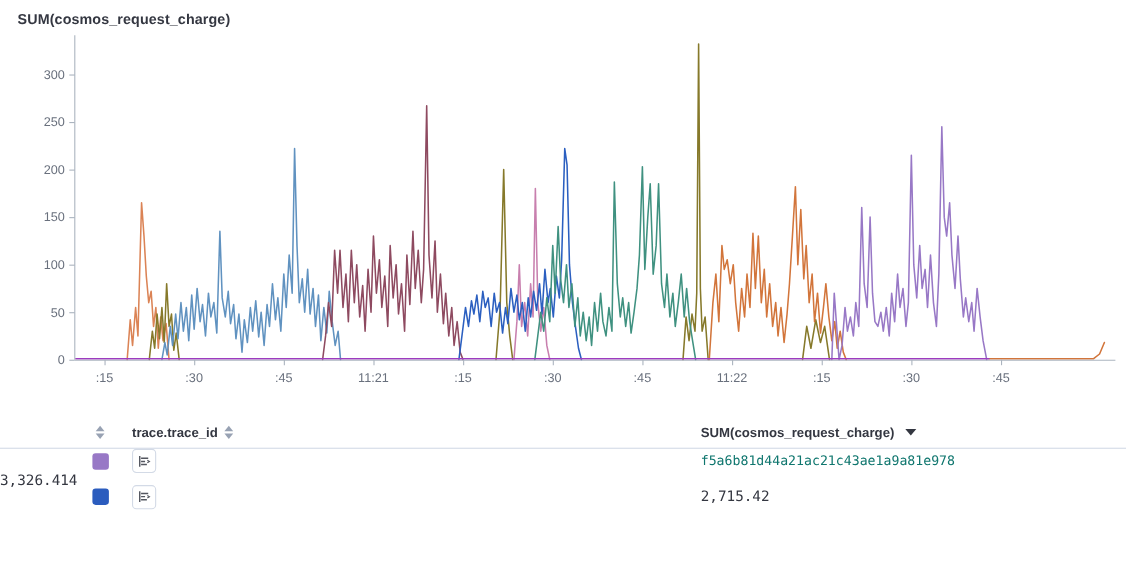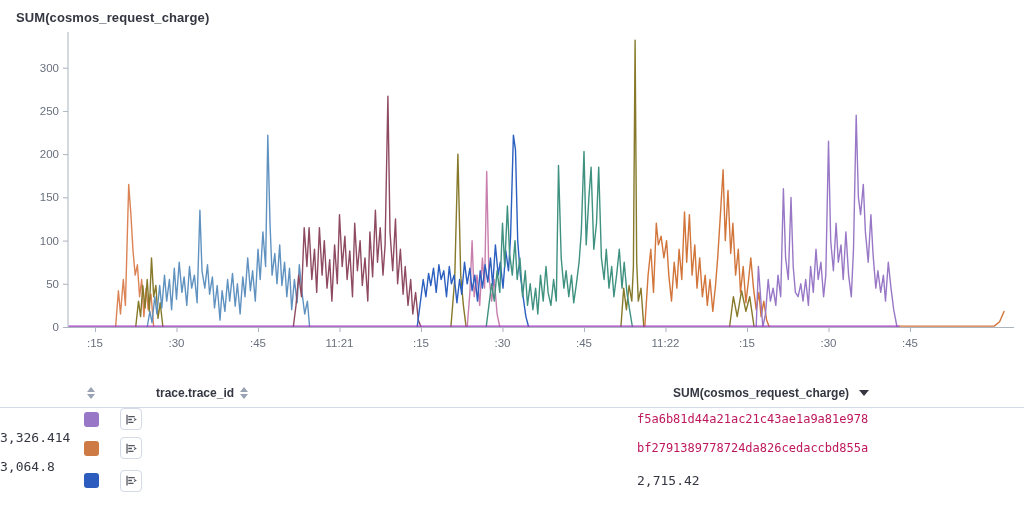--- a/index.html
+++ b/index.html
@@ -22,33 +22,33 @@
     align-items:center;height:29px;border-bottom:1px solid #d3dae6;
   }
   .t-row{
     display:grid;grid-template-columns:26px 36px 58px 517px 1fr;
     align-items:center;height:29px;
   }
   .t-row.striped .stripe-bg{background:#f5f7fa;}
   .t-row{position:relative;}
   .stripe-bg{position:absolute;left:13px;right:10px;top:1px;bottom:1px;border-radius:2px;z-index:0;}
   .t-row>*{position:relative;z-index:1;}
-  .col-label{font-size:12px;font-weight:700;color:#343741;display:flex;align-items:center;gap:6px;margin-left:36px;}
+  .col-label{font-size:12px;font-weight:700;color:#343741;display:flex;align-items:center;gap:6px;}
   .sort-pair{display:inline-flex;flex-direction:column;gap:2px;align-items:center;cursor:pointer;}
   .tri{width:0;height:0;border-left:4px solid transparent;border-right:4px solid transparent;}
   .tri.up{border-bottom:5px solid #98a2b3;}
   .tri.down{border-top:5px solid #98a2b3;}
   .tri.desc{border-top:6px solid #343741;border-left-width:5px;border-right-width:5px;margin-left:4px;}
   .swatch{width:15px;height:15px;border-radius:3px;justify-self:center;}
   .action-btn{
     width:22px;height:22px;border:1px solid #d3dae6;border-radius:4px;background:#fff;
     display:flex;align-items:center;justify-content:center;cursor:pointer;padding:0;
   }
   .trace-link{
-    font-family:"DejaVu Sans Mono",monospace;font-size:12px;color:#be185d;
+    font-family:"DejaVu Sans Mono",monospace;font-size:12px;color:#0f766e;
     text-decoration:none;cursor:pointer;
   }
   .cell-value{font-family:"DejaVu Sans Mono",monospace;font-size:13px;color:#343741;}
   .sum-col{display:flex;align-items:center;}
   .leading-sort{justify-self:center;}
 </style>
 </head>
 <body>
 
 <div class="chart-title">SUM(cosmos_request_charge)</div>
@@ -137,34 +137,20 @@
       <svg width="13" height="13" viewBox="0 0 16 16" fill="none" stroke="#53565f" stroke-width="1.6">
           <path d="M2.5 2v12"></path>
           <path d="M4 4.5h8M4 8h4.5M4 11.5h6.5"></path>
           <path d="M11 6.6l2.3 1.4L11 9.4" stroke-width="1.3"></path>
         </svg>
     </button>
     <a class="trace-link">f5a6b81d44a21ac21c43ae1a9a81e978</a>
     <span class="cell-value">3,326.414</span>
   </div>
 
-  <div class="t-row">
-    <div class="stripe-bg"></div>
-      <div></div>
-    <span class="swatch" style="background: rgb(205, 122, 68);"></span>
-    <button class="action-btn">
-      <svg width="13" height="13" viewBox="0 0 16 16" fill="none" stroke="#53565f" stroke-width="1.6">
-          <path d="M2.5 2v12"></path>
-          <path d="M4 4.5h8M4 8h4.5M4 11.5h6.5"></path>
-          <path d="M11 6.6l2.3 1.4L11 9.4" stroke-width="1.3"></path>
-        </svg>
-    </button>
-    <a class="trace-link">bf2791389778724da826cedaccbd855a</a>
-    <span class="cell-value">3,064.8</span>
-  </div>
 
   <div class="t-row striped">
     <div class="stripe-bg"></div>
       <div></div>
     <span class="swatch" style="background: rgb(43, 92, 190);"></span>
     <button class="action-btn">
       <svg width="13" height="13" viewBox="0 0 16 16" fill="none" stroke="#53565f" stroke-width="1.6">
           <path d="M2.5 2v12"></path>
           <path d="M4 4.5h8M4 8h4.5M4 11.5h6.5"></path>
           <path d="M11 6.6l2.3 1.4L11 9.4" stroke-width="1.3"></path>

